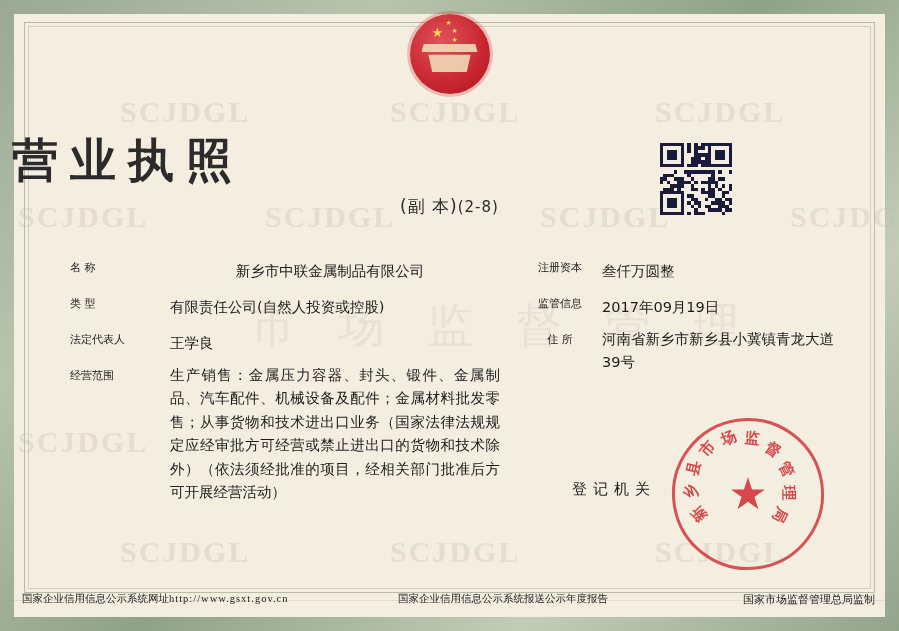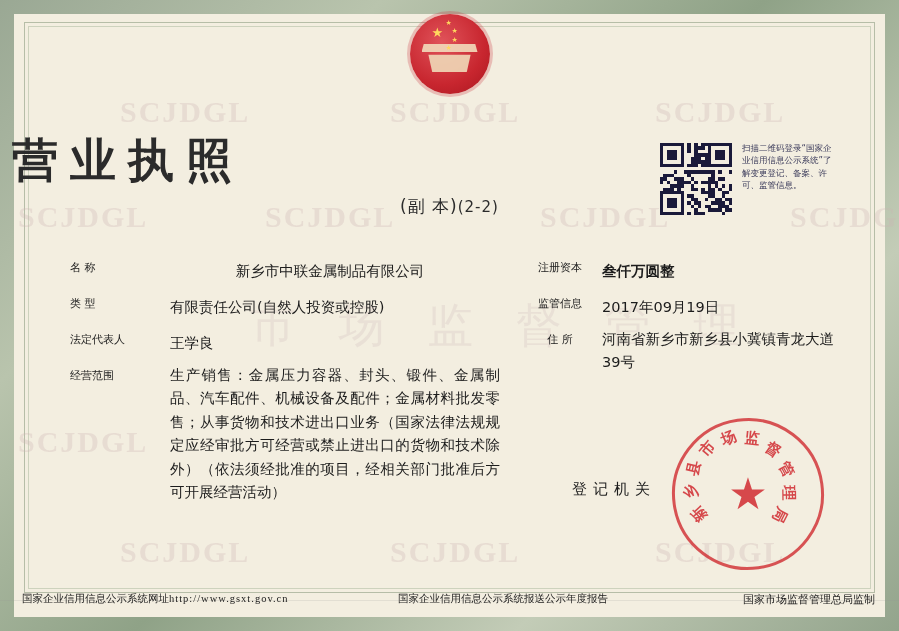--- a/index.html
+++ b/index.html
@@ -190,21 +190,21 @@
     <div class="stars-sm">
       <span style="left:42px;top:12px;">★</span>
       <span style="left:48px;top:20px;">★</span>
       <span style="left:48px;top:29px;">★</span>
       <span style="left:42px;top:37px;">★</span>
     </div>
   </div>
 
   <div class="title">营业执照</div>
   <div class="subtitle">
-    <span>(副 本)</span><span class="num">(2-2)</span>
+    <span>(副 本)</span><span class="num">(2-8)</span>
   </div>
 
 
   <div class="qr-wrap">
     <div class="qr" id="qr">
         <i class="on"></i>
         <i class="on"></i>
         <i class="on"></i>
         <i class="on"></i>
         <i class="on"></i>
@@ -639,33 +639,32 @@
         <i></i>
         <i></i>
         <i></i>
         <i></i>
         <i></i>
         <i class="on"></i>
         <i></i>
         <i></i>
       </div>
   </div>
-  <div class="qr-note">扫描二维码登录“国家企业信用信息公示系统”了解变更登记、备案、许可、监管信息。</div>
 
   <div class="fields">
 
     <div class="row">
       <div class="lbl-cn lbl-left" style="top:10px;">
           <span>名 称</span>
         </div>
       <div class="val-cn val-left" style="top:10px;text-align:center;">新乡市中联金属制品有限公司</div>
       <div class="lbl-cn lbl-right" style="top:10px;">
           <span>注册资本</span>
         </div>
-      <div class="val-cn val-right" style="top:10px;font-weight:bold;">叁仟万圆整</div>
+      <div class="val-cn val-right" style="top:10px;">叁仟万圆整</div>
     </div>
 
     <div class="row">
       <div class="lbl-cn lbl-left" style="top:46px;">
           <span>类 型</span>
         </div>
       <div class="val-cn val-left" style="top:46px;">有限责任公司(自然人投资或控股)</div>
       <div class="lbl-cn lbl-right" style="top:46px;">
           <span>监管信息</span>
         </div>

